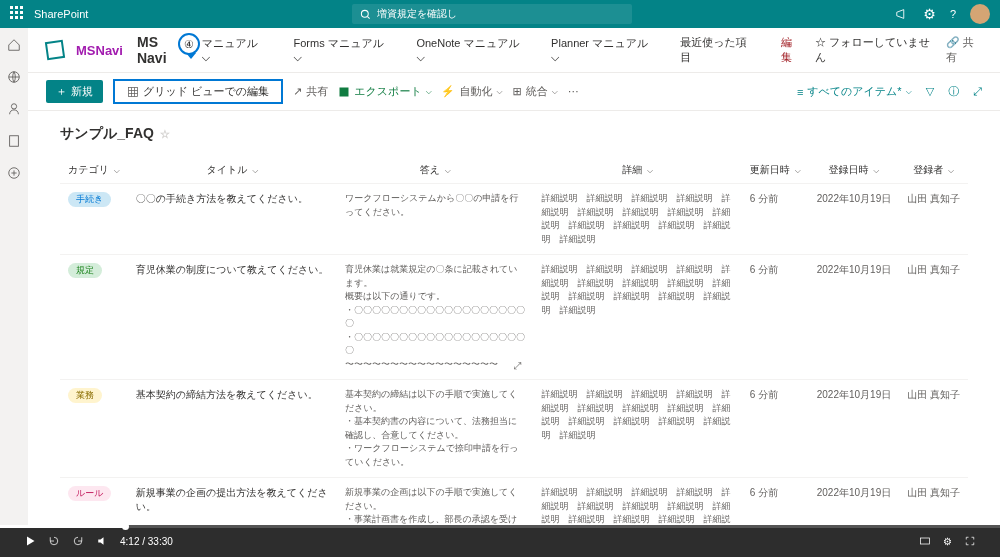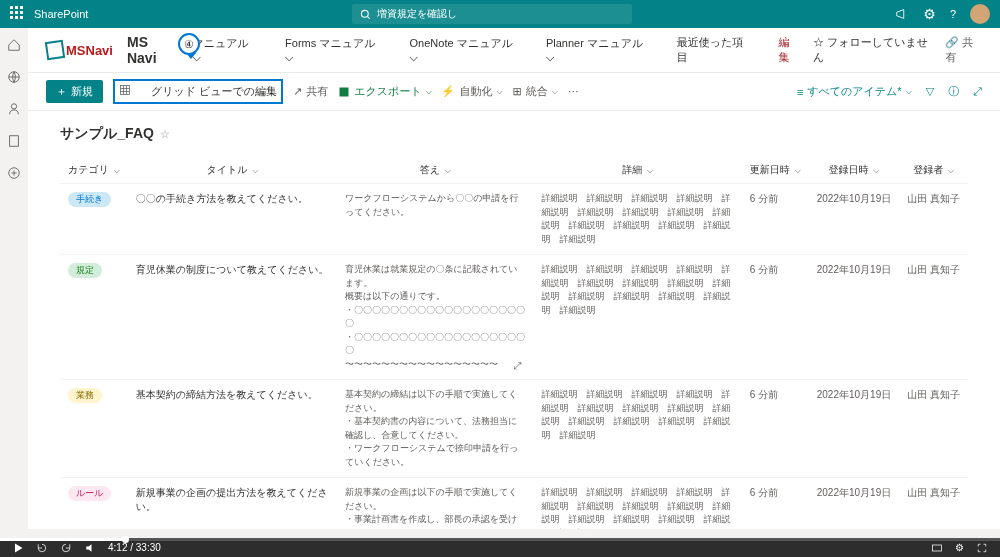--- a/index.html
+++ b/index.html
@@ -10,54 +10,54 @@
 .suite-bar .brand{font-weight:400}
 .suite-bar .search{margin-left:auto;margin-right:auto;width:280px;height:20px;background:rgba(255,255,255,.1);border-radius:2px;display:flex;align-items:center;padding:0 8px;color:#fff;font-size:10px}
 .suite-bar .search svg{margin-right:6px}
 .suite-bar .right{display:flex;align-items:center;gap:14px}
 .suite-bar .avatar{width:20px;height:20px;border-radius:50%;background:#d4a574}
 .app{display:flex;height:calc(100% - 28px - 28px)}
 .leftnav{width:28px;background:#f3f2f1;display:flex;flex-direction:column;align-items:center;padding-top:10px;gap:18px;color:#605e5c}
 .leftnav svg{width:14px;height:14px}
 .main{flex:1;background:#fff;display:flex;flex-direction:column}
 .sitehdr{display:flex;align-items:center;padding:6px 18px;gap:14px;border-bottom:1px solid #edebe9}
-.logo{display:flex;align-items:center;gap:2px;font-weight:600;font-size:13px;color:#b91c1c}
+.logo{display:flex;align-items:center;gap:12px;font-weight:600;font-size:13px;color:#a21caf}
 .logo .box{width:18px;height:18px;border:2px solid #038387;transform:rotate(-8deg)}
 .sitename{font-size:14px;font-weight:600;color:#323130}
 .callout{position:absolute;top:33px;left:178px;width:22px;height:22px;border:2px solid #0078d4;border-radius:50%;background:#fff;display:flex;align-items:center;justify-content:center;font-size:11px;color:#323130;z-index:10}
 .callout::after{content:'';position:absolute;bottom:-6px;left:6px;width:0;height:0;border-left:5px solid transparent;border-right:5px solid transparent;border-top:6px solid #0078d4}
 .navlinks{display:flex;gap:30px;font-size:11px;color:#323130}
 .navlinks .item{display:flex;align-items:center;gap:3px;cursor:pointer}
 .navlinks .last{color:#a4262c}
 .hdrright{margin-left:auto;display:flex;align-items:center;gap:14px;font-size:11px;color:#605e5c}
 .hdrright .star{color:#323130}
 .cmdbar{display:flex;align-items:center;padding:6px 18px;gap:10px;border-bottom:1px solid #edebe9;font-size:11px;color:#323130}
 .btn-new{background:#038387;color:#fff;padding:4px 10px;border-radius:2px;display:flex;align-items:center;gap:4px;font-size:11px}
-.grid-edit{border:2px solid #0078d4;padding:3px 4px;display:flex;gap:20px;color:#323130}
+.grid-edit{border:2px solid #0078d4;padding:3px 12px;display:flex;align-items:center;gap:4px;color:#323130}
 .cmd-item{display:flex;align-items:center;gap:4px;cursor:pointer;color:#605e5c}
 .cmd-item.excel{color:#107c41}
 .cmdright{margin-left:auto;display:flex;align-items:center;gap:14px;color:#038387}
 .cmdright .views{display:flex;align-items:center;gap:4px}
 .content{padding:14px 32px;overflow:auto;flex:1}
 .listtitle{font-size:14px;font-weight:600;color:#323130;display:flex;align-items:center;gap:6px;margin-bottom:14px}
 .listtitle .star{color:#d2d0ce;font-size:11px}
 table{width:100%;border-collapse:collapse;font-size:10px;color:#323130}
 th{text-align:center;padding:6px 8px;font-weight:400;font-size:10px;color:#323130;white-space:nowrap}
 th .chev{color:#605e5c;font-size:8px;margin-left:2px}
 td{padding:8px 8px;vertical-align:top;border-top:1px solid #f3f2f1}
 .pill{display:inline-block;padding:1px 8px;border-radius:10px;font-size:9px;color:#323130}
 .pill.blue{background:#cce7f5;color:#0078d4}
 .pill.green{background:#d4edda;color:#107c10}
 .pill.yellow{background:#fff4ce;color:#8a6d00}
 .pill.pink{background:#fde7f0;color:#c2185b}
 .detail{color:#605e5c;font-size:9px;line-height:1.5;max-width:230px}
 .answer{color:#605e5c;font-size:9px;line-height:1.5;max-width:200px}
 .title-cell{font-size:10px;color:#323130}
 .date,.user,.upd{font-size:10px;color:#605e5c;white-space:nowrap}
-.player{position:absolute;bottom:0;left:0;right:0;height:19px;background:#2d2d2d;display:flex;align-items:center;padding:0 12px;gap:12px;color:#fff;font-size:10px}
+.player{position:absolute;bottom:0;left:0;right:0;height:32px;background:#2d2d2d;display:flex;align-items:center;padding:0 24px;gap:12px;color:#fff;font-size:10px}
 .player .prog{position:absolute;top:0;left:0;right:0;height:3px;background:#555}
 .player .prog .bar{height:100%;width:12.5%;background:#fff;position:relative}
 .player .prog .bar::after{content:'';position:absolute;right:-4px;top:-2px;width:7px;height:7px;border-radius:50%;background:#fff}
 .player svg{width:12px;height:12px}
 .player .right{margin-left:auto;display:flex;gap:12px;align-items:center}
 .expand-icon{position:absolute;right:12px;color:#605e5c;font-size:10px}
 </style>
 </head>
 <body>
 

